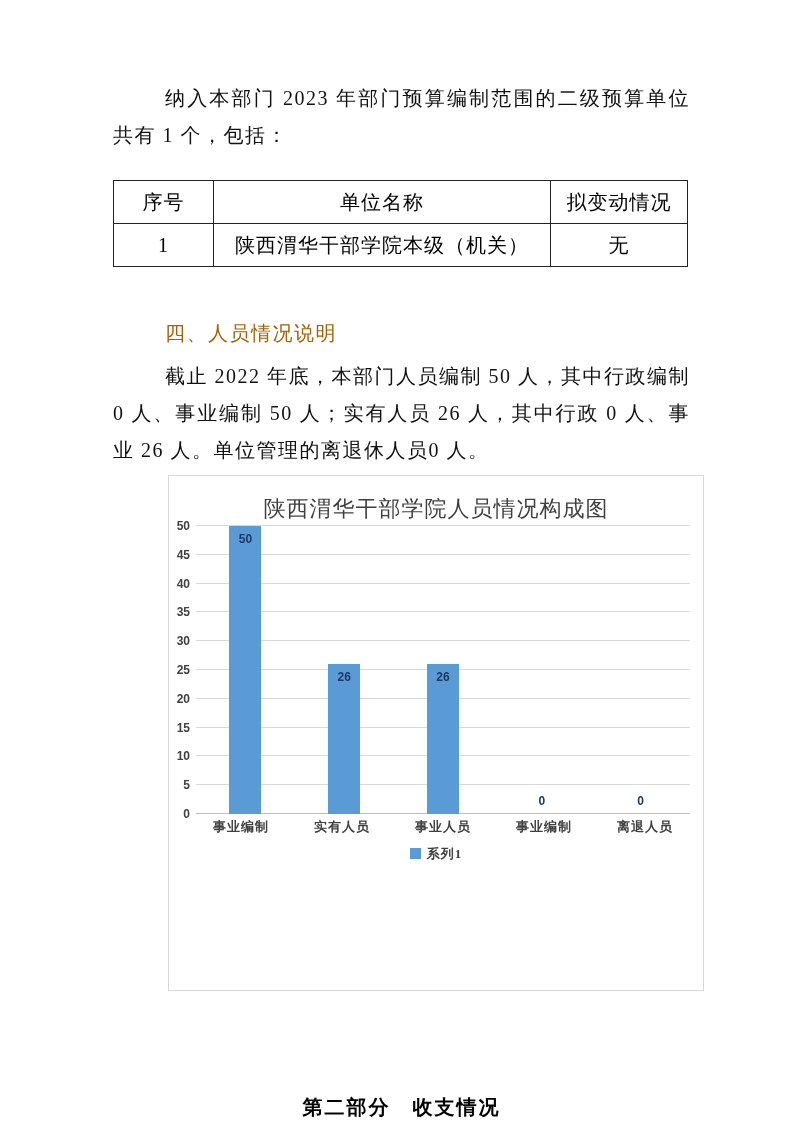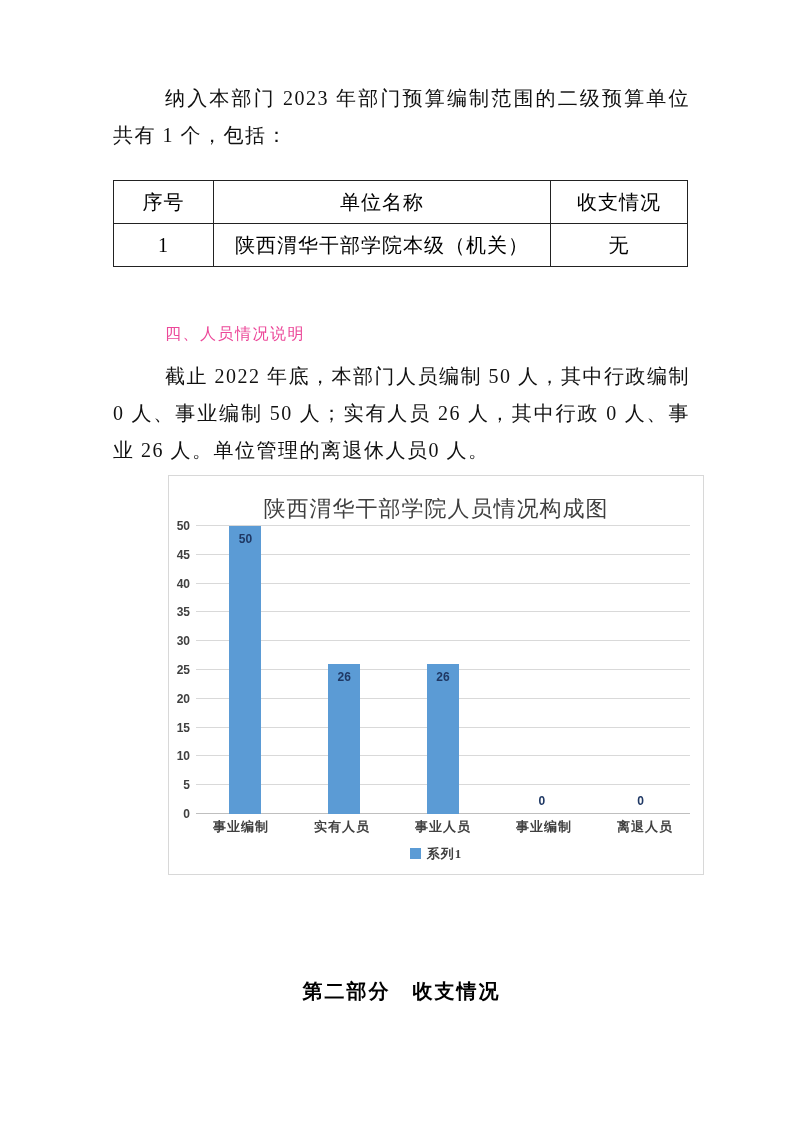--- a/index.html
+++ b/index.html
@@ -41,33 +41,33 @@
     font-weight:normal;
     letter-spacing:1px;
     padding:0 2px;
   }
   .col-seq { width:100px; }
   .col-name { width:337px; }
   .col-change { width:137px; }
 
   .section-heading {
     margin:48px 0 0 0;
-    font-size:16px;
+    font-size:20px;
     line-height:37px;
     letter-spacing:1.5px;
     text-indent:52px;
-    color:#ec4899;
+    color:#a16207;
   }
   .para-personnel { margin-top:6px; }
 
   
   .chart {
     position:relative;
     margin:6px 0 0 55px;
-    width:536px; height:400px;
+    width:536px; height:516px;
     border:1px solid #d8d8d8;
     background:#fff;
     box-sizing:border-box;
   }
   .chart-title {
     height:50px;
     display:flex; align-items:flex-end; justify-content:center;
     font-size:22px;
     letter-spacing:1px;
     color:#3f3f3f;
@@ -194,21 +194,21 @@
     <table class="doc-table">
       <colgroup>
         <col class="col-seq">
           <col class="col-name">
           <col class="col-change">
       </colgroup>
       <thead>
         <tr>
           <th>序号</th>
           <th>单位名称</th>
-          <th>收支情况</th>
+          <th>拟变动情况</th>
         </tr>
       </thead>
       <tbody>
         <tr>
           <td>1</td>
           <td>陕西渭华干部学院本级（机关）</td>
           <td>无</td>
         </tr>
       </tbody>
     </table>

